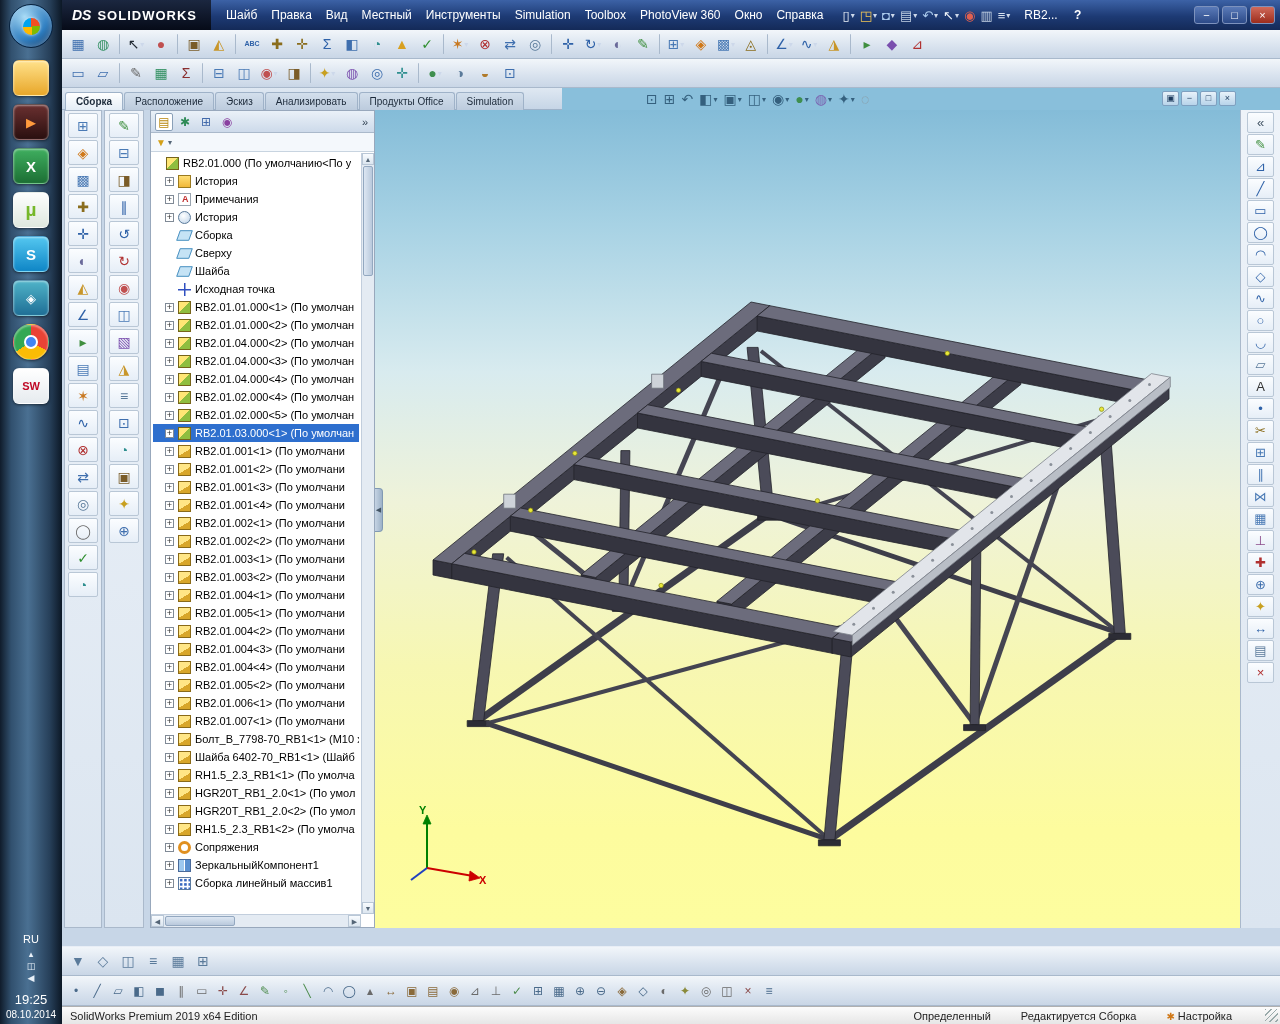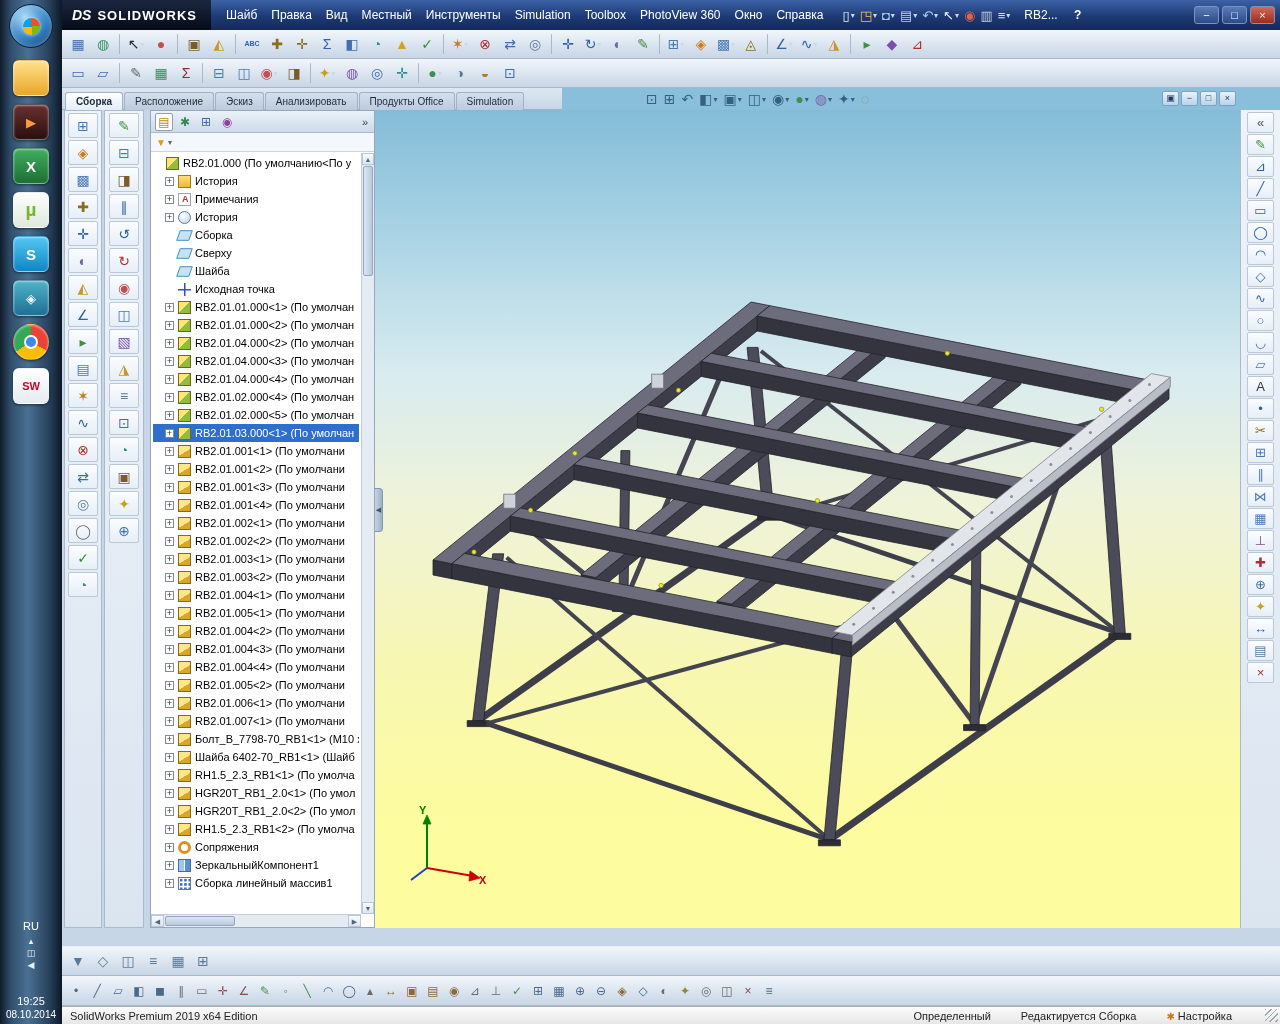--- a/index.html
+++ b/index.html
@@ -24,21 +24,21 @@
   .tb-utorrent{background:linear-gradient(#fdfefd,#dfe8df)} .tb-utorrent .g{color:#76b82a;font-size:19px}
   .tb-skype{background:linear-gradient(#54c7f0,#0f86c6)}
   .tb-generic{background:linear-gradient(#4fb3c8,#1f6f96)} .tb-generic .g{font-size:13px}
   .tb-chrome{background:conic-gradient(#ea4335 0 33%,#fbbc05 0 66%,#34a853 0 100%);border-radius:50%;position:relative}
   .tb-chrome::after{content:"";position:absolute;inset:10px;border-radius:50%;background:#4285f4;border:2px solid #fff}
   .tb-sw{background:linear-gradient(#ffffff,#e6ebef)} .tb-sw .g{color:#c00a27;font-size:11px}
   .tb-bottom{margin-top:auto;display:flex;flex-direction:column;align-items:center;color:#fff;padding-bottom:4px}
   .lang{font-size:11px;margin:3px 0;cursor:default}
   .tray{display:flex;flex-direction:column;align-items:center}
   .tray .ti{font-size:9px;color:#e8f0f8;margin:1px 0}
-  .clock{font-size:11px;margin-top:24px}
+  .clock{font-size:13px;margin-top:8px}
   .date{font-size:10px;margin-top:2px}
 
   
   #app{position:absolute;left:62px;top:0;width:1218px;height:1024px;background:#c7d6e7}
 
   #titlebar{position:absolute;top:0;left:0;right:0;height:30px;color:#fff;display:flex;align-items:center;
     background:linear-gradient(#3c62a6,#1d3a74 55%,#142a58)}
   .logo{height:30px;display:flex;align-items:center;gap:6px;padding:0 14px 0 10px;background:linear-gradient(#1b2740,#060b18)}
   .ds{font-style:italic;font-weight:bold;font-size:14px}
   .brand{font-weight:bold;font-size:13px;letter-spacing:1px}

